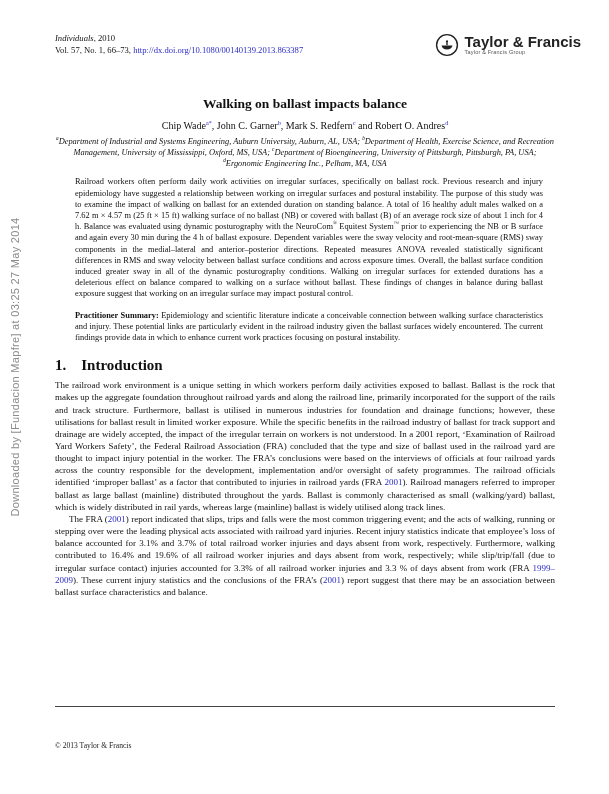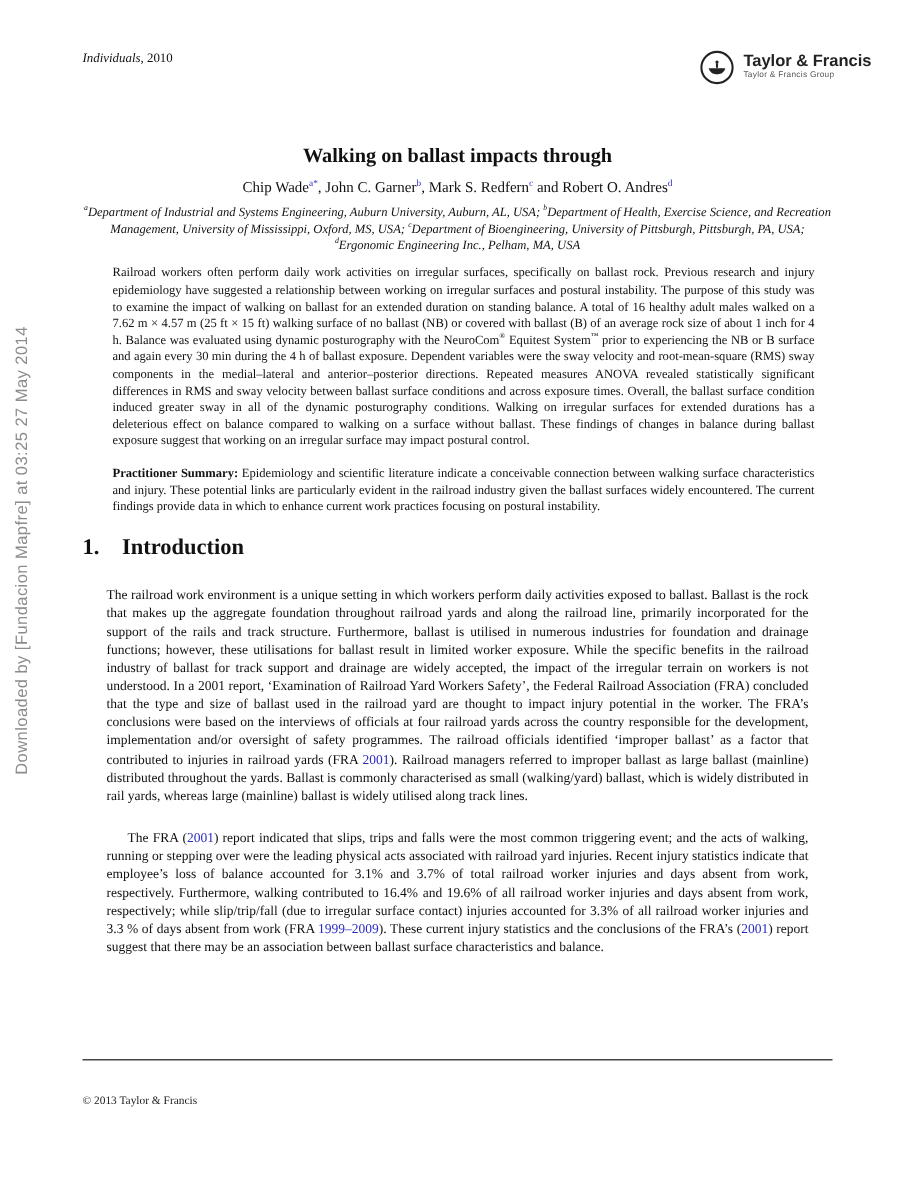--- a/index.html
+++ b/index.html
@@ -33,21 +33,21 @@
     font-size:8.6px;line-height:11.5px;
   }
   .journal-name{font-style:italic;}
   .doi-line{white-space:nowrap;}
   .rt-link, a.link{color:var(--link);text-decoration:none;}
   .logo{
     position:absolute;right:28px;top:33px;
     display:flex;align-items:center;gap:6px;
   }
   .logo-text{line-height:1.05;font-family:"Liberation Sans", sans-serif;}
-  .logo-name{font-size:11px;font-weight:bold;color:#222;}
+  .logo-name{font-size:15px;font-weight:bold;color:#222;}
   .logo-group{font-size:5.5px;color:#555;letter-spacing:0.2px;}
   
   .main{
     position:absolute;left:55px;top:96px;width:500px;
   }
   .title{
     text-align:center;font-weight:bold;font-size:13.5px;margin:0 0 8px 0;
   }
   .authors{
     text-align:center;font-size:10px;margin:0 0 6px 0;
@@ -62,61 +62,62 @@
     margin:0 12px 0 20px;
     font-size:8.4px;line-height:11.2px;text-align:justify;
   }
   .abstract-block p{margin:0 0 10px 0;}
   .section-heading{
     font-size:15px;font-weight:bold;margin:14px 0 5px 0;
   }
   .body-text{
     font-size:9px;line-height:12.15px;text-align:justify;
   }
-  .body-text p{margin:16px;}
+  .body-text p{margin:0;}
   .body-text p.indent{text-indent:14px;}
   
   .rt-bold{font-weight:bold;}
   .rt-sup{vertical-align:super;font-size:0.62em;line-height:0;}
   
   .footnote-block{
     position:absolute;left:55px;top:706px;width:500px;
     font-size:8.4px;
   }
   .footnote-rule{border:none;border-top:0.7px solid #444;margin:0 0 4px 0;}
-  .copyright{margin-top:22px;font-size:7.6px;color:#222;}
+  .copyright{margin-top:34px;font-size:7.6px;color:#222;}
   
   .tf-icon{display:block;}
 </style>
 </head>
 <body>
 
 <div class="page">
 
   <div class="watermark">Downloaded by [Fundacion Mapfre] at 03:25 27 May 2014</div>
 
   <div class="header">
     <div><span class="journal-name">Individuals</span><span>, 2010</span></div>
+    <div class="doi-line"><span>Vol. 57, No. 1, 66–73, </span><a class="link" href="#">http://dx.doi.org/10.1080/00140139.2013.863387</a></div>
   </div>
 
   <div class="logo">
     <svg class="tf-icon" width="24" height="24" viewBox="0 0 24 24">
       <circle cx="12" cy="12" r="10.4" fill="none" stroke="#222" stroke-width="1.4"></circle>
       <path d="M6.5 12.5 h11 c-0.6 2.6 -2.6 4 -5.5 4 c-2.9 0 -4.9 -1.4 -5.5 -4 z" fill="#222"></path>
       <rect x="11.3" y="9.2" width="1.4" height="3" fill="#222"></rect>
       <circle cx="12" cy="8.4" r="1.1" fill="#222"></circle>
     </svg>
     <div class="logo-text">
       <div class="logo-name">Taylor &amp; Francis</div>
       <div class="logo-group">Taylor &amp; Francis Group</div>
     </div>
   </div>
 
   <div class="main">
-    <h1 class="title">Walking on ballast impacts through</h1>
+    <h1 class="title">Walking on ballast impacts balance</h1>
     <div class="authors"><span>Chip Wade</span><span class="rt-sup rt-link">a*</span><span>, John C. Garner</span><span class="rt-sup rt-link">b</span><span>, Mark S. Redfern</span><span class="rt-sup rt-link">c</span><span> and Robert O. Andres</span><span class="rt-sup rt-link">d</span></div>
     <div class="affiliations"><span class="rt-sup">a</span><span>Department of Industrial and Systems Engineering, Auburn University, Auburn, AL, USA; </span><span class="rt-sup">b</span><span>Department of Health, Exercise Science, and Recreation Management, University of Mississippi, Oxford, MS, USA; </span><span class="rt-sup">c</span><span>Department of Bioengineering, University of Pittsburgh, Pittsburgh, PA, USA; </span><span class="rt-sup">d</span><span>Ergonomic Engineering Inc., Pelham, MA, USA</span></div>
 
     <div class="abstract-block">
       <p><span>Railroad workers often perform daily work activities on irregular surfaces, specifically on ballast rock. Previous research and injury epidemiology have suggested a relationship between working on irregular surfaces and postural instability. The purpose of this study was to examine the impact of walking on ballast for an extended duration on standing balance. A total of 16 healthy adult males walked on a 7.62 m × 4.57 m (25 ft × 15 ft) walking surface of no ballast (NB) or covered with ballast (B) of an average rock size of about 1 inch for 4 h. Balance was evaluated using dynamic posturography with the NeuroCom</span><span class="rt-sup">®</span><span> Equitest System</span><span class="rt-sup">™</span><span> prior to experiencing the NB or B surface and again every 30 min during the 4 h of ballast exposure. Dependent variables were the sway velocity and root-mean-square (RMS) sway components in the medial–lateral and anterior–posterior directions. Repeated measures ANOVA revealed statistically significant differences in RMS and sway velocity between ballast surface conditions and across exposure times. Overall, the ballast surface condition induced greater sway in all of the dynamic posturography conditions. Walking on irregular surfaces for extended durations has a deleterious effect on balance compared to walking on a surface without ballast. These findings of changes in balance during ballast exposure suggest that working on an irregular surface may impact postural control.</span></p>
       <p><span class="rt-bold">Practitioner Summary:</span><span> Epidemiology and scientific literature indicate a conceivable connection between walking surface characteristics and injury. These potential links are particularly evident in the railroad industry given the ballast surfaces widely encountered. The current findings provide data in which to enhance current work practices focusing on postural instability.</span></p>
     </div>
 
     <div class="section-heading">1. Introduction</div>
 

